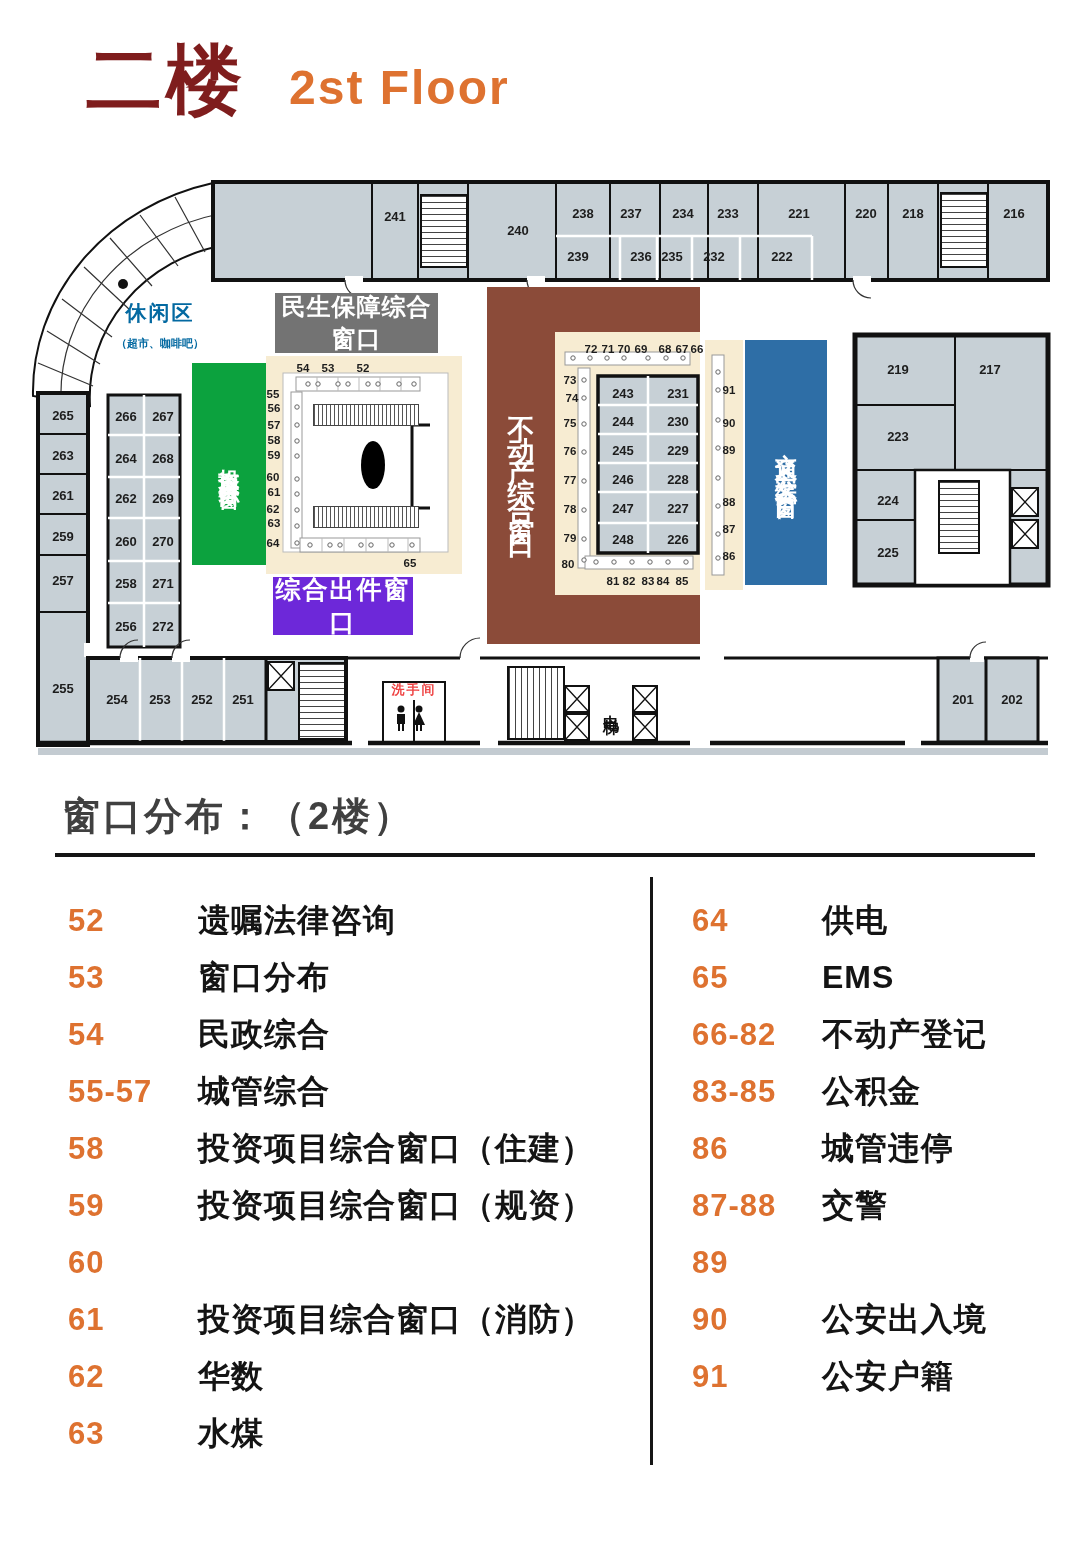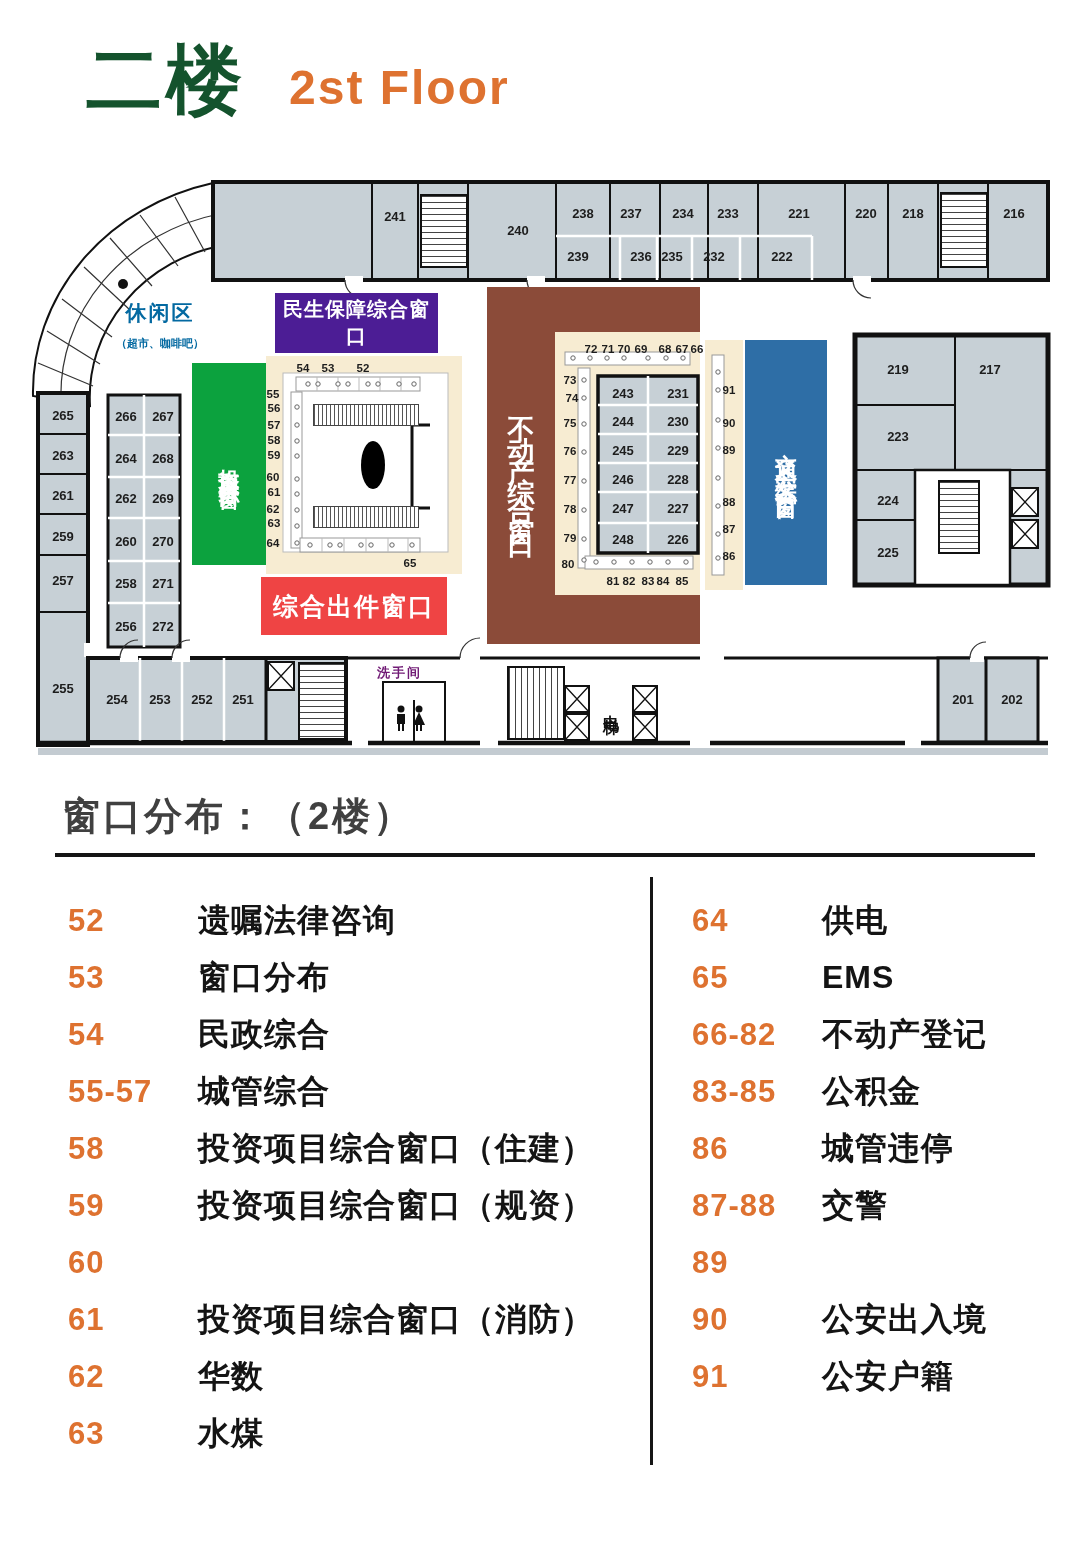--- a/index.html
+++ b/index.html
@@ -1,30 +1,30 @@
 <!DOCTYPE html>
 <html><head>
 <meta charset="utf-8">
 <style>
   html,body{margin:0;padding:0;}
   body{width:1080px;height:1543px;position:relative;background:#fff;font-family:"Liberation Sans",sans-serif;overflow:hidden;}
   .abs{position:absolute;}
-  .title-cn{left:86px;top:30px;font-size:76px;font-weight:700;color:#14532d;letter-spacing:4px;}
+  .title-cn{left:86px;top:30px;font-size:76px;font-weight:700;color:#7f1d1d;letter-spacing:4px;}
   .title-en{left:289px;top:60px;font-size:48px;font-weight:700;color:#DE7230;letter-spacing:2px;}
   .banner{display:flex;align-items:center;justify-content:center;color:#fff;font-weight:700;text-align:center;}
   .vtext{writing-mode:vertical-rl;text-orientation:upright;}
-  .b-minsheng{left:275px;top:293px;width:163px;height:60px;background:#4c1d95;font-size:20px;letter-spacing:1px;}
+  .b-minsheng{left:275px;top:293px;width:163px;height:60px;background:#737373;font-size:24px;letter-spacing:1px;}
   .b-touzi{left:192px;top:363px;width:74px;height:202px;background:#0CA23E;font-size:21px;letter-spacing:3px;}
-  .b-chujian{left:261px;top:577px;width:186px;height:58px;background:#ef4444;font-size:25px;letter-spacing:2px;}
+  .b-chujian{left:273px;top:577px;width:140px;height:58px;background:#6d28d9;font-size:25px;letter-spacing:2px;}
   .b-budongchan{left:487px;top:290px;width:68px;height:350px;background:transparent;font-size:27px;letter-spacing:20px;}
   .b-jiaotong{left:745px;top:340px;width:82px;height:245px;background:#2E6EA6;font-size:22px;letter-spacing:7px;}
   .leisure{left:100px;top:299px;width:120px;text-align:center;color:#0369a1;}
   .leisure .l1{font-size:21px;font-weight:700;letter-spacing:2px;}
   .leisure .l2{font-size:11px;font-weight:700;margin-top:9px;}
-  .lab-wc{left:377px;top:664px;width:74px;font-size:13px;font-weight:700;color:#701a75;letter-spacing:2px;}
+  .lab-wc{left:377px;top:681px;width:74px;text-align:center;font-size:13px;font-weight:700;color:#ef4444;letter-spacing:2px;}
   .lab-lift{left:597px;top:682px;width:24px;height:48px;font-size:16px;font-weight:700;color:#111;writing-mode:vertical-rl;text-orientation:upright;letter-spacing:4px;text-align:center;}
   .esc{position:absolute;border:1px solid #444;background:#fff;background-image:repeating-linear-gradient(90deg,#555 0 1px,transparent 1px 4px);}
   .stair{position:absolute;border:2px solid #111;background-color:#fff;background-image:repeating-linear-gradient(180deg,#444 0 1px,transparent 1px 6px);}
   .stair.vrun{background-image:repeating-linear-gradient(90deg,#444 0 1px,transparent 1px 6px);}
   .legend-title{left:62px;top:791px;font-size:38px;font-weight:700;color:#404040;letter-spacing:3px;}
   .hrule{left:55px;top:853px;width:980px;height:4px;background:#151515;}
   .vline{left:650px;top:877px;width:3px;height:588px;background:#151515;}
   .lcol{position:absolute;}
   .lrow{height:57px;display:flex;align-items:center;}
   .lnum{color:#DE7230;font-weight:700;font-size:31px;width:130px;flex:0 0 auto;letter-spacing:1px;}

